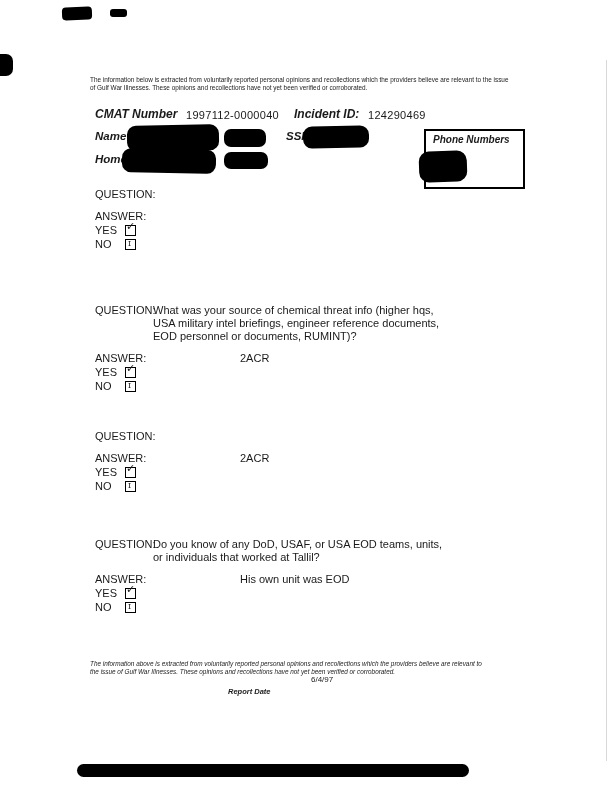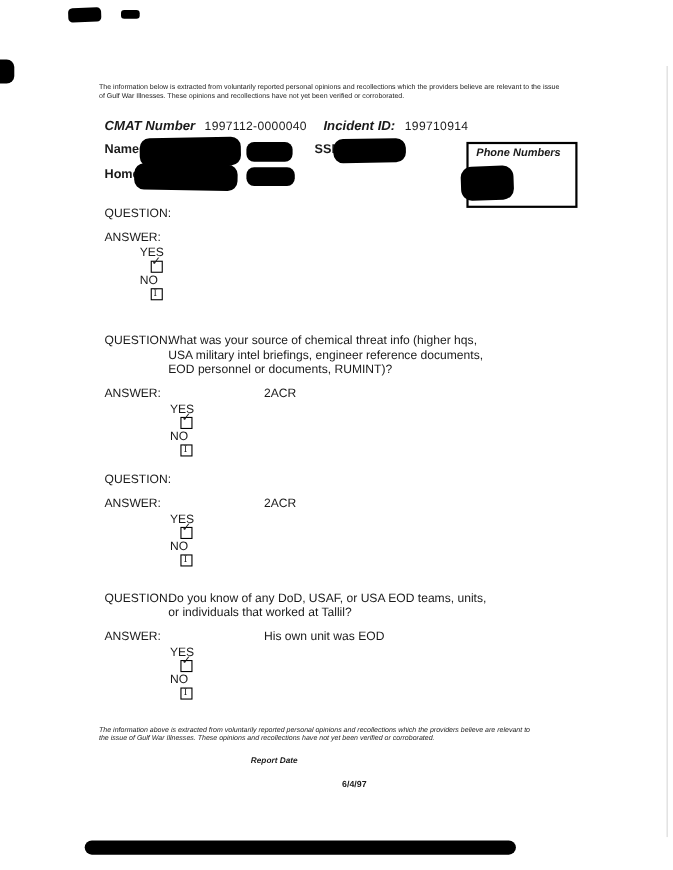--- a/index.html
+++ b/index.html
@@ -8,34 +8,34 @@
     background:#ffffff; color:#1a1a1a;
     font-family:"Liberation Sans", sans-serif;
   }
   .abs { position:absolute; }
   .blob { position:absolute; background:#000; }
   .edge-shadow { position:absolute; right:5px; top:60px; bottom:30px; width:1px; background:#d8d8d8; }
 
   .tiny { font-size:6.4px; line-height:8px; color:#222; white-space:pre-line; }
   .hdr-label { font-weight:bold; font-style:italic; font-size:12px; }
   .hdr-value { font-size:11px; letter-spacing:0.3px; }
-  .fld-label { font-weight:bold; font-size:11.5px; }
+  .fld-label { font-weight:bold; font-style:italic; font-size:11.5px; }
 
   .phone-box { position:absolute; left:424px; top:129px; width:97px; height:56px; border:2px solid #000; }
   .phone-box .lbl { position:absolute; left:7px; top:3px; font-weight:bold; font-style:italic; font-size:10px; }
 
   .qblock { position:absolute; left:95px; width:440px; font-size:11px; line-height:13px; }
   .qrow { display:flex; }
   .qlabel { width:58px; flex:0 0 58px; }
   .qtext { white-space:pre-line; }
   .abody { display:flex; margin-top:9px; }
   .acol { flex:0 0 90px; }
   .q-wide .acol { flex:0 0 145px; }
   .atext { white-space:pre-line; }
-  .ynrow { margin-top:1px; display:flex; align-items:center;flex-direction:column; }
+  .ynrow { margin-top:1px; display:flex; align-items:center; }
   .ynlabel { display:inline-block; min-width:26px; }
   .cb { display:inline-block; width:9px; height:9px; border:1px solid #000; margin-left:4px; position:relative; }
   .cb .mk { position:absolute; top:-6px; left:0; font-size:11px; }
   .cb .mk2 { position:absolute; top:-1px; left:2px; font-size:8px; line-height:10px; font-family:"DejaVu Serif", serif; }
 
   .footer { font-style:italic; text-align:left; }
   .rd-label { font-weight:bold; font-style:italic; font-size:7.5px; }
   .rd-value { font-size:8px; }
 </style>
 </head>
@@ -46,21 +46,21 @@
 <div class="blob" style="left:0; top:54px; width:13px; height:22px; border-radius:0 7px 7px 0;"></div>
 <div class="blob" style="left:77px; top:764px; width:392px; height:13px; border-radius:7px;"></div>
 <div class="edge-shadow"></div>
 
 <div class="abs tiny" style="left:90px; top:76px; width:440px;">The information below is extracted from voluntarily reported personal opinions and recollections which the providers believe are relevant to the issue
 of Gulf War Illnesses.  These opinions and recollections have not yet been verified or corroborated.</div>
 
 <div class="abs hdr-label" style="left:95px; top:107px;">CMAT Number</div>
 <div class="abs hdr-value" style="left:186px; top:109px;">1997112-0000040</div>
 <div class="abs hdr-label" style="left:294px; top:107px;">Incident ID:</div>
-<div class="abs hdr-value" style="left:368px; top:109px;">199710914</div>
+<div class="abs hdr-value" style="left:368px; top:109px;">124290469</div>
 
 <div class="abs fld-label" style="left:95px; top:130px;">Name</div>
 <div class="blob" style="left:127px; top:125px; width:92px; height:26px; border-radius:9px; transform:rotate(-1deg);"></div>
 <div class="blob" style="left:224px; top:129px; width:42px; height:18px; border-radius:7px;"></div>
 <div class="abs fld-label" style="left:286px; top:130px;">SSN</div>
 <div class="blob" style="left:303px; top:126px; width:66px; height:22px; border-radius:9px; transform:rotate(-1deg);"></div>
 
 <div class="abs fld-label" style="left:95px; top:153px;">Home</div>
 <div class="blob" style="left:122px; top:149px; width:94px; height:24px; border-radius:9px; transform:rotate(1deg);"></div>
 <div class="blob" style="left:224px; top:152px; width:44px; height:17px; border-radius:7px;"></div>
@@ -166,13 +166,13 @@
           </span>
       </div>
     </div>
     <div class="atext">His own unit was EOD</div>
   </div>
 </div>
 
 <div class="abs tiny footer" style="left:90px; top:660px; width:438px;">The information above is extracted from voluntarily reported personal opinions and recollections which the providers believe are relevant to
 the issue of Gulf War Illnesses.  These opinions and recollections have not yet been verified or corroborated.</div>
 <div class="abs rd-label" style="left:228px; top:687px;">Report Date</div>
-<div class="abs rd-value" style="left:311px; top:708px;font-weight:bold;">6/4/97</div>
+<div class="abs rd-value" style="left:311px; top:675px;">6/4/97</div>
 
 </body></html>

